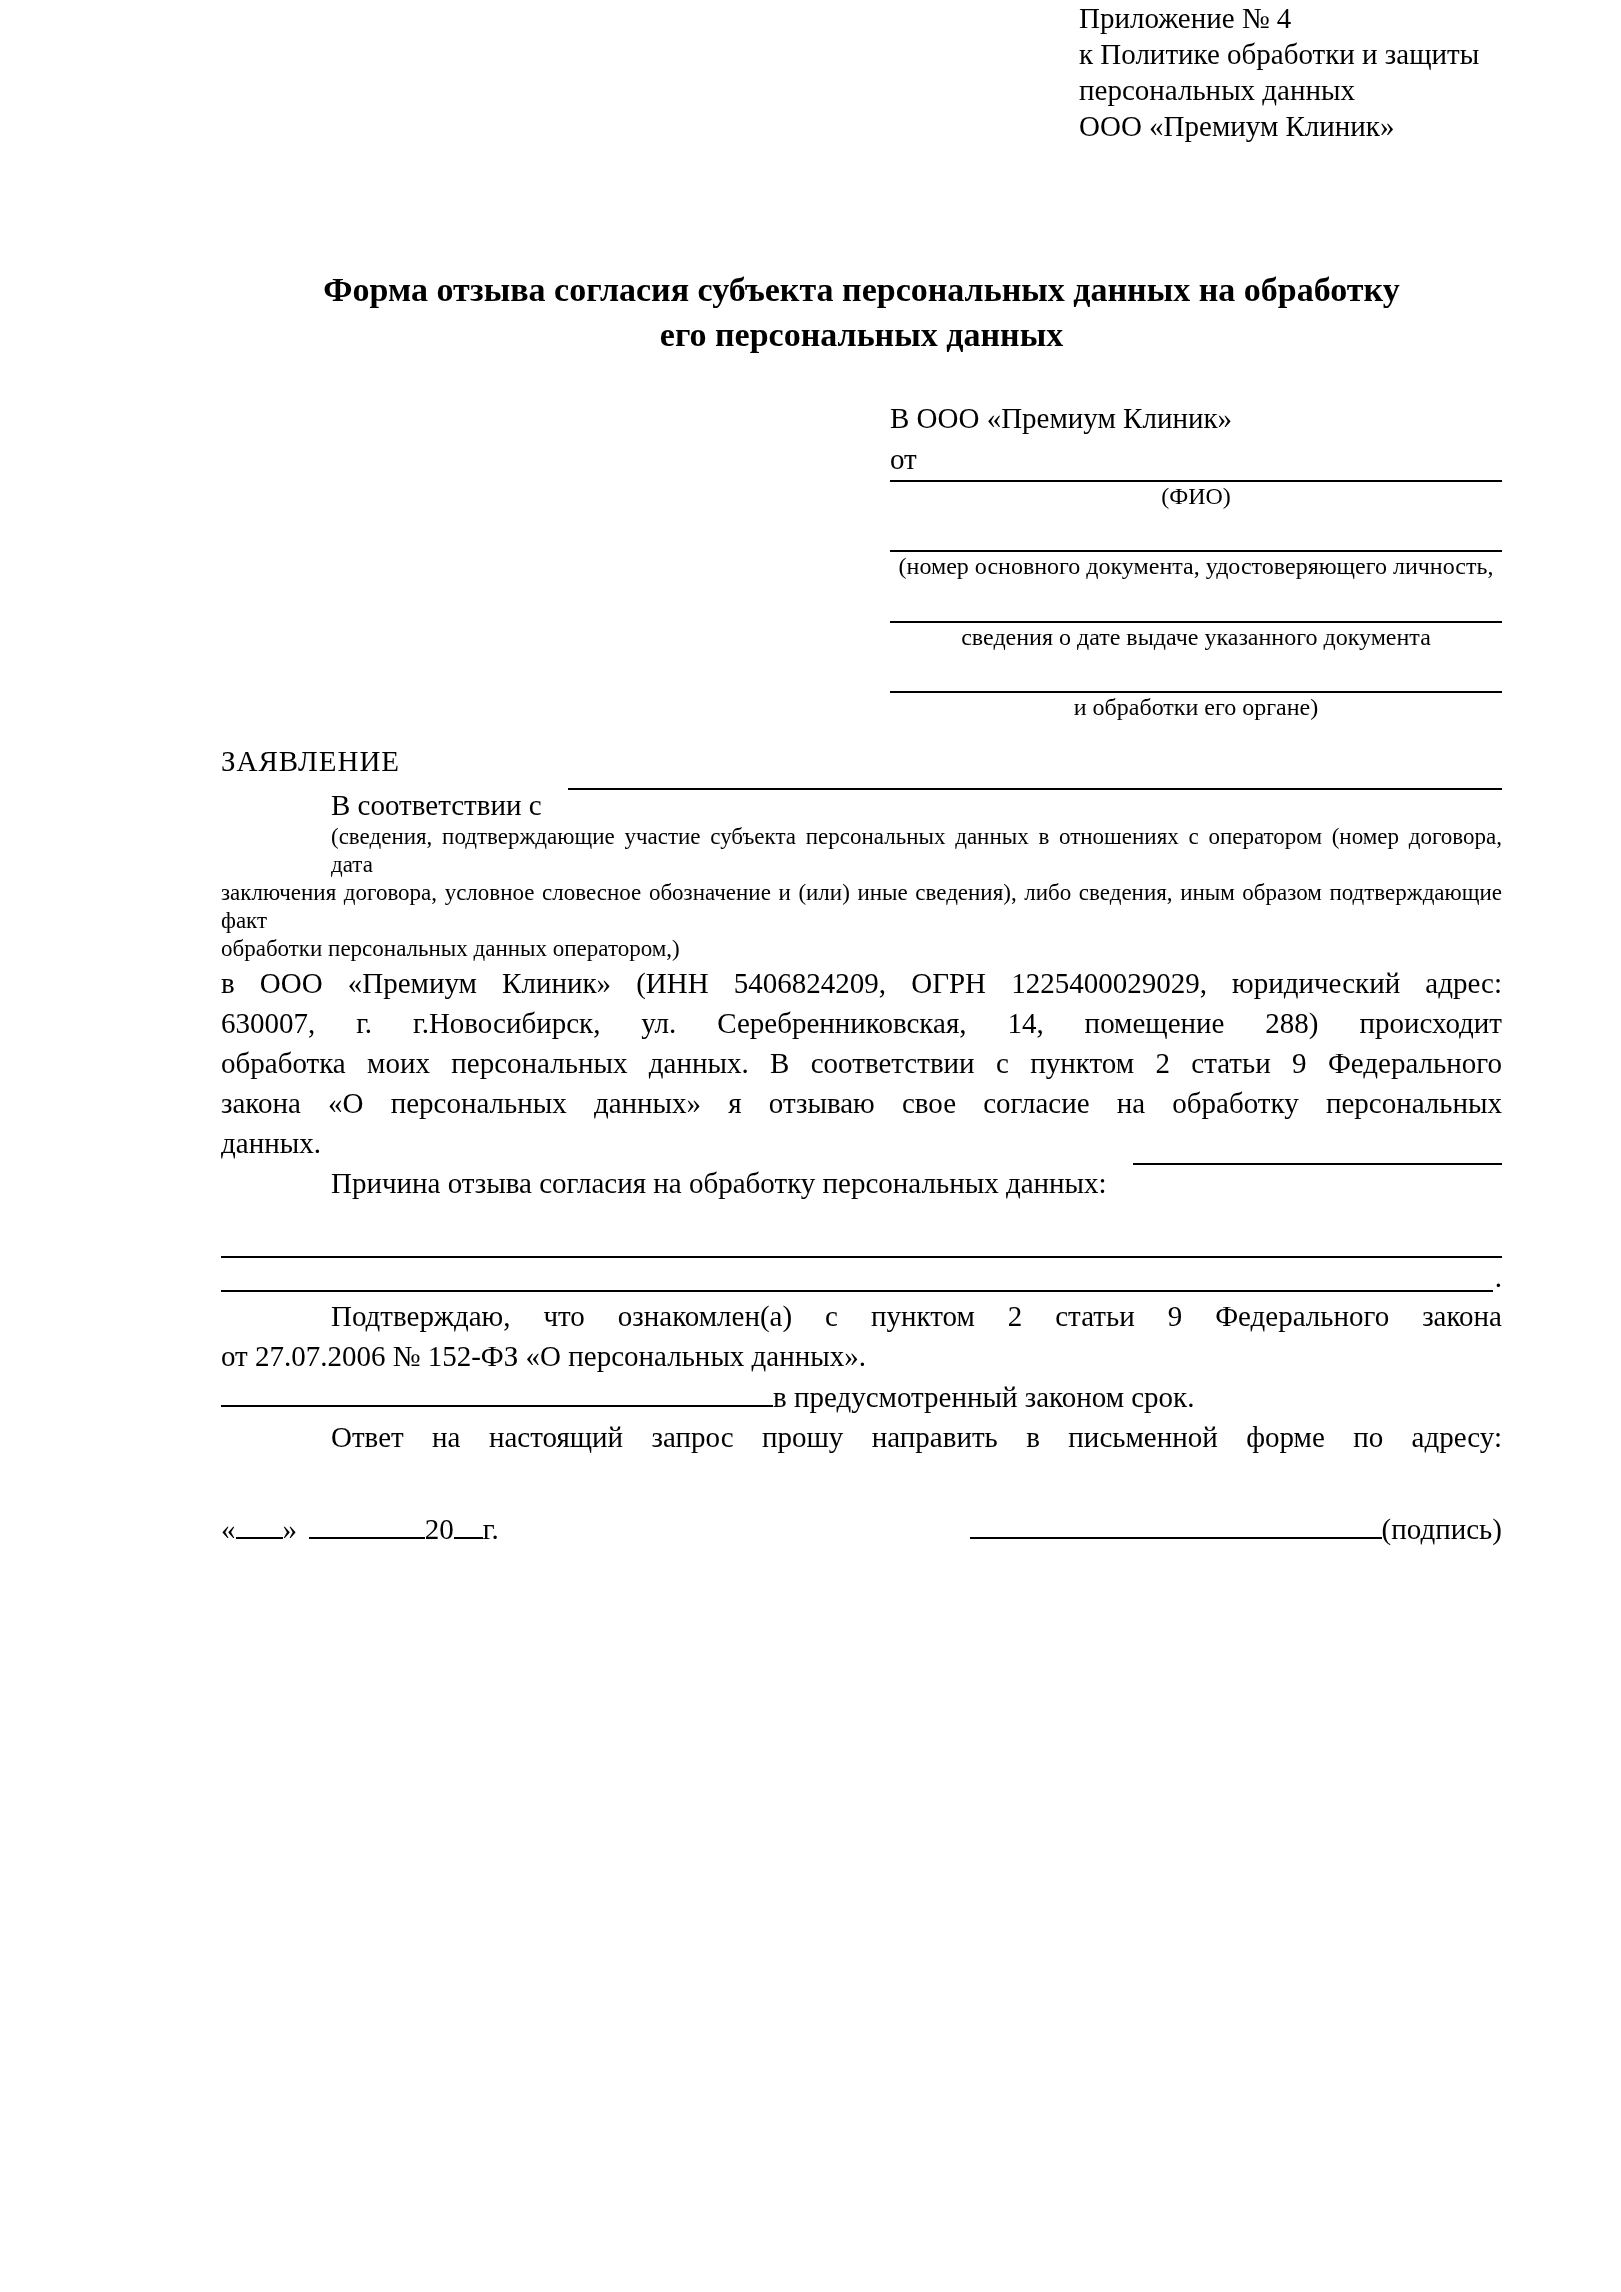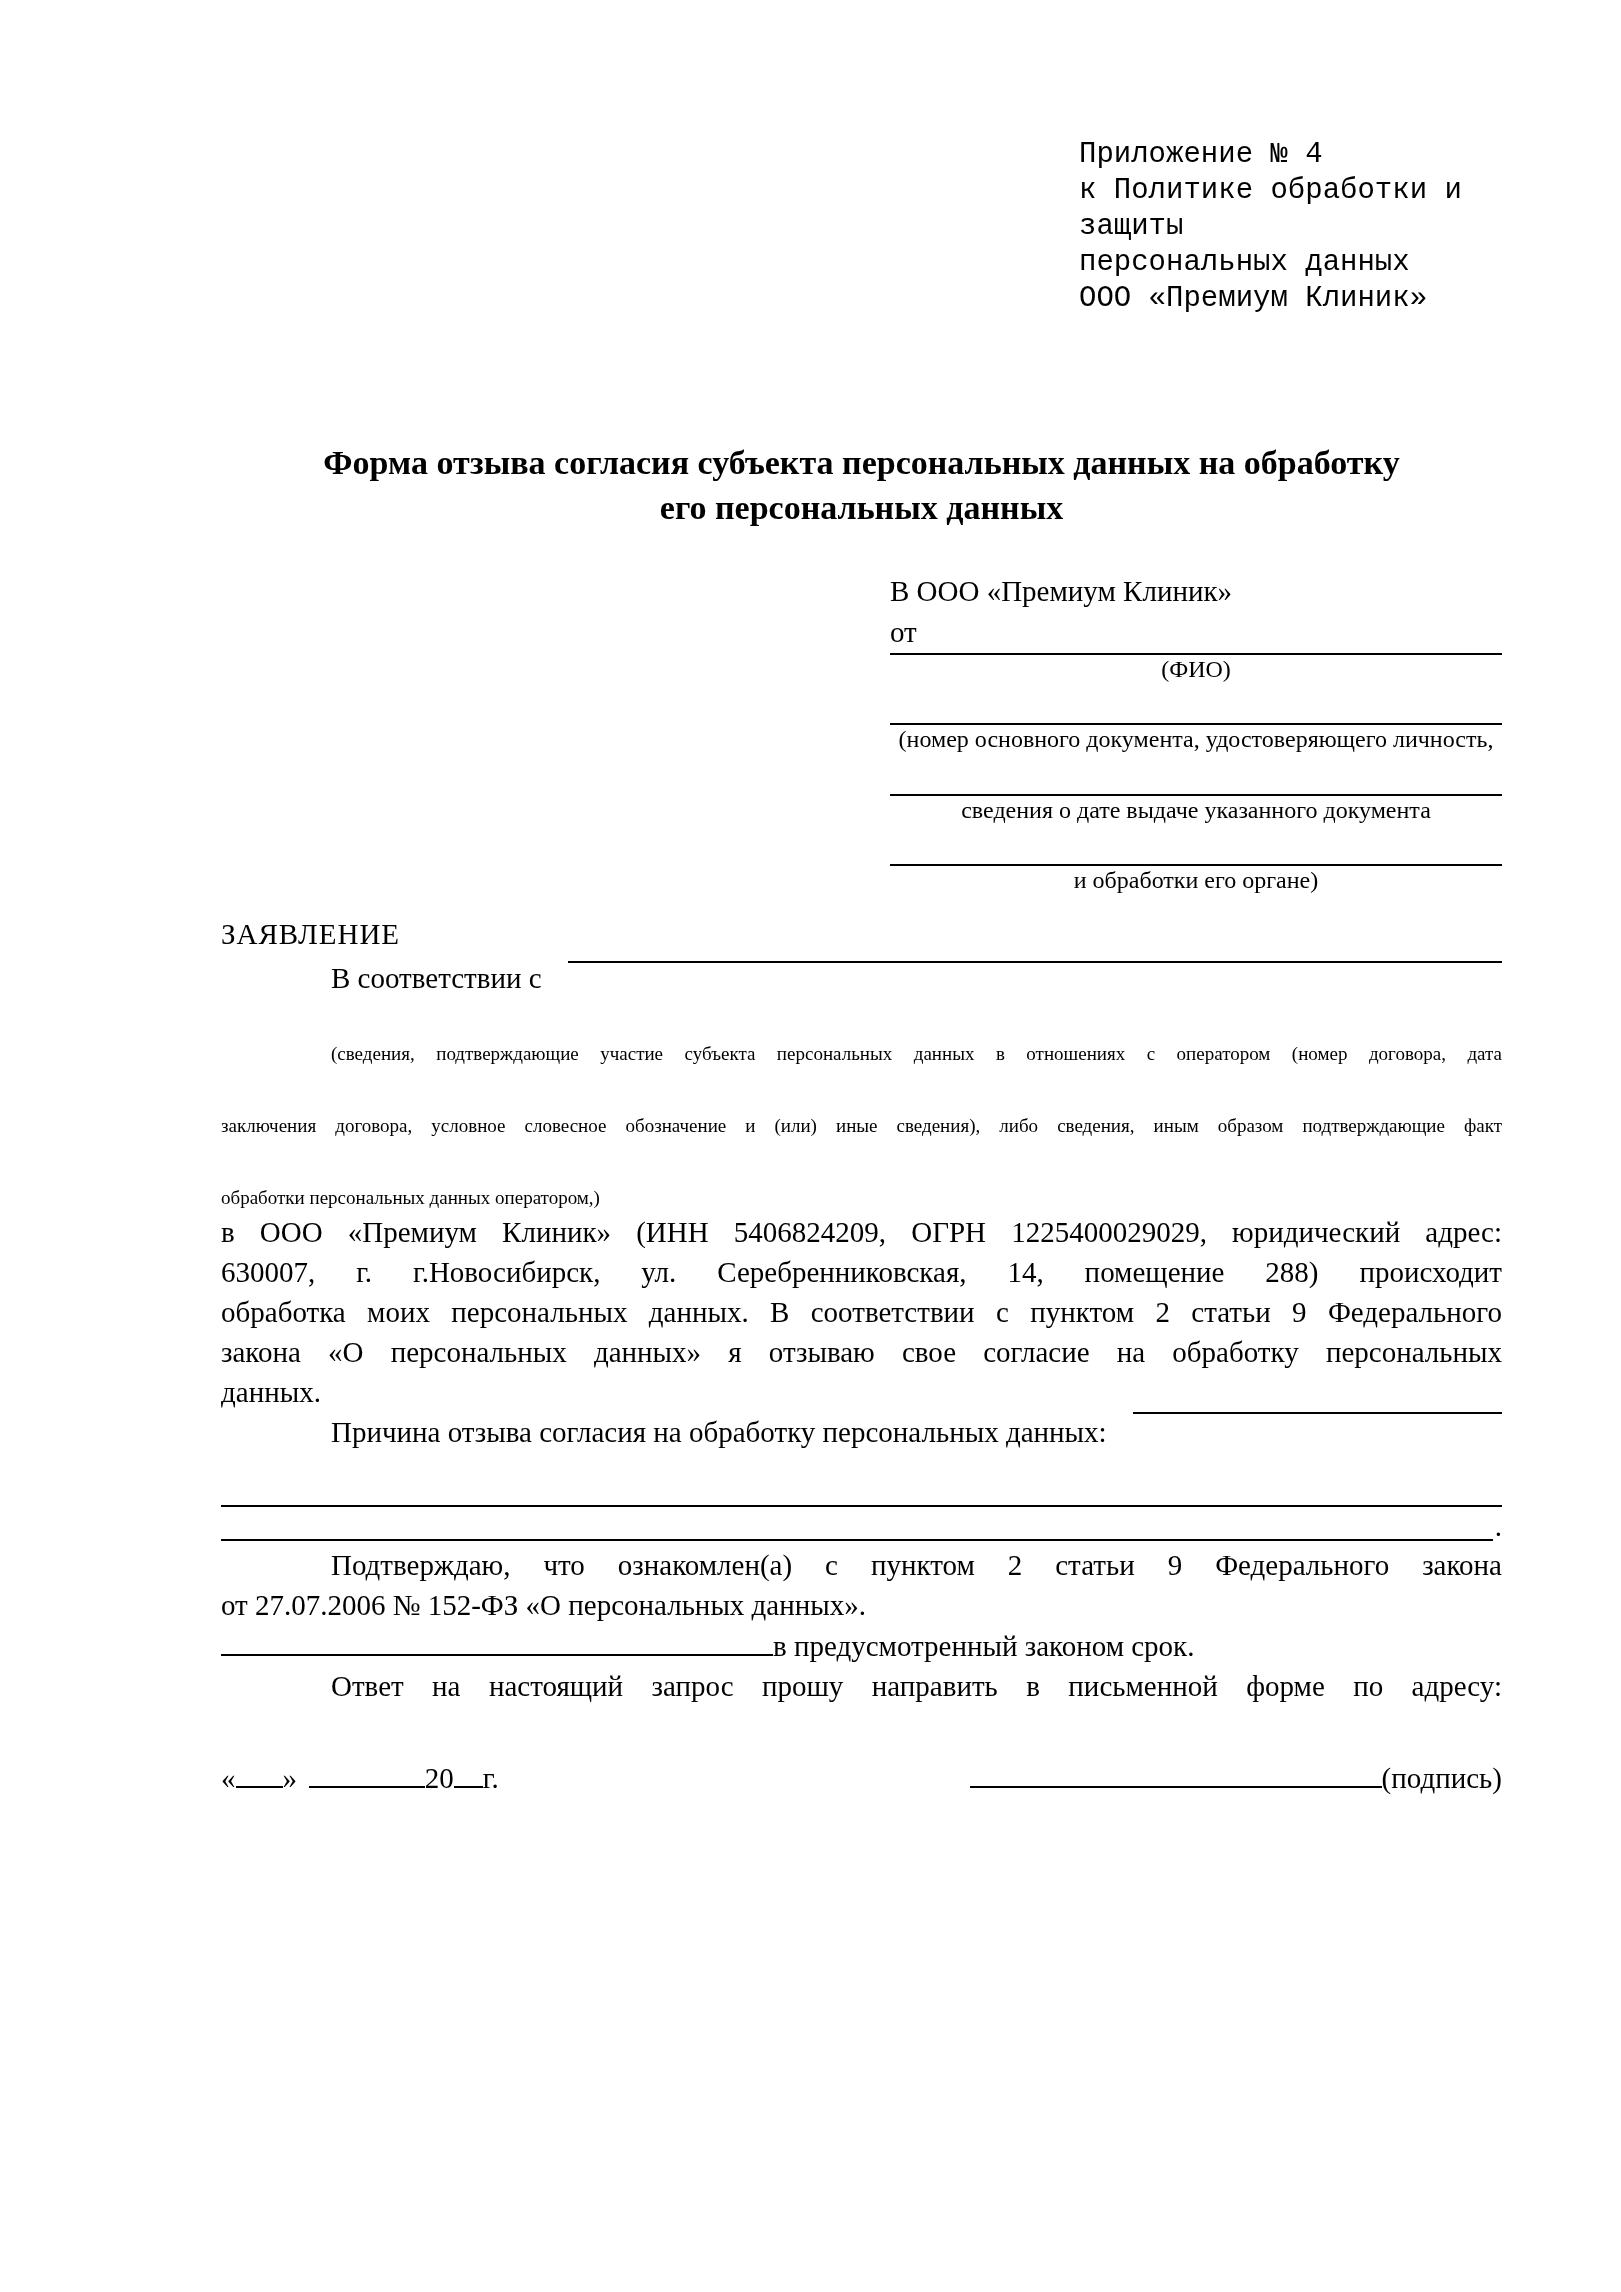--- a/index.html
+++ b/index.html
@@ -5,33 +5,33 @@
   html,body{margin:0;padding:0;background:#ffffff;}
   .page{
     position:relative;
     width:1621px;height:2293px;
     background:#ffffff;color:#000;
     font-family:"Liberation Serif","DejaVu Serif",serif;
     font-size:29px;
     overflow:hidden;
   }
   .content{position:absolute;left:221px;top:0;width:1281px;}
-  .annex{margin-top:137px;margin-left:858px;line-height:36px;font-family:Liberation Mono, monospace;}
+  .annex{margin-left:858px;line-height:36px;}
   .doc-title{margin:123px 0 0 0;font-size:34px;font-weight:bold;text-align:center;line-height:45px;}
   .addressee{margin-top:41px;margin-left:669px;}
   .addr-to,.addr-from{line-height:41px;}
   .field + .field{margin-top:42px;}
   .rule-line{height:0;border-top:2.9px solid #000;}
   .cap{font-size:24px;line-height:23.5px;text-align:center;padding-top:2.9px;}
   .heading{margin-top:23px;text-align:left;line-height:37px;letter-spacing:1px;}
   .fill-row{display:flex;align-items:flex-start;line-height:35px;margin-top:8.8px;gap:19px;}
   .fill-row .label{white-space:pre;}
   .fill{flex:1 1 auto;border-bottom:2.9px solid #000;margin:0 0 4.9px 7.8px;}
   .indent{padding-left:110px;}
-  .tline{font-size:19px;line-height:28px;margin-top:44px;}
+  .tline{font-size:23px;line-height:28px;}
   .bline{line-height:40px;}
   .just{text-align:justify;text-align-last:justify;}
   .blank1{margin-top:13.7px;height:39px;border-bottom:2.9px solid #000;}
   .blank2{display:flex;align-items:flex-end;height:38px;line-height:38px;}
   .blank2 .fill{margin:0 2px 3.9px 0;align-self:stretch;}
   .ublank{display:inline-block;border-bottom:2.9px solid #000;height:29px;vertical-align:baseline;}
   .w-day{width:47px;}
   .w-month{width:116px;margin-left:11.8px;}
   .w-year{width:29px;}
   .w-addr{width:552px;}

